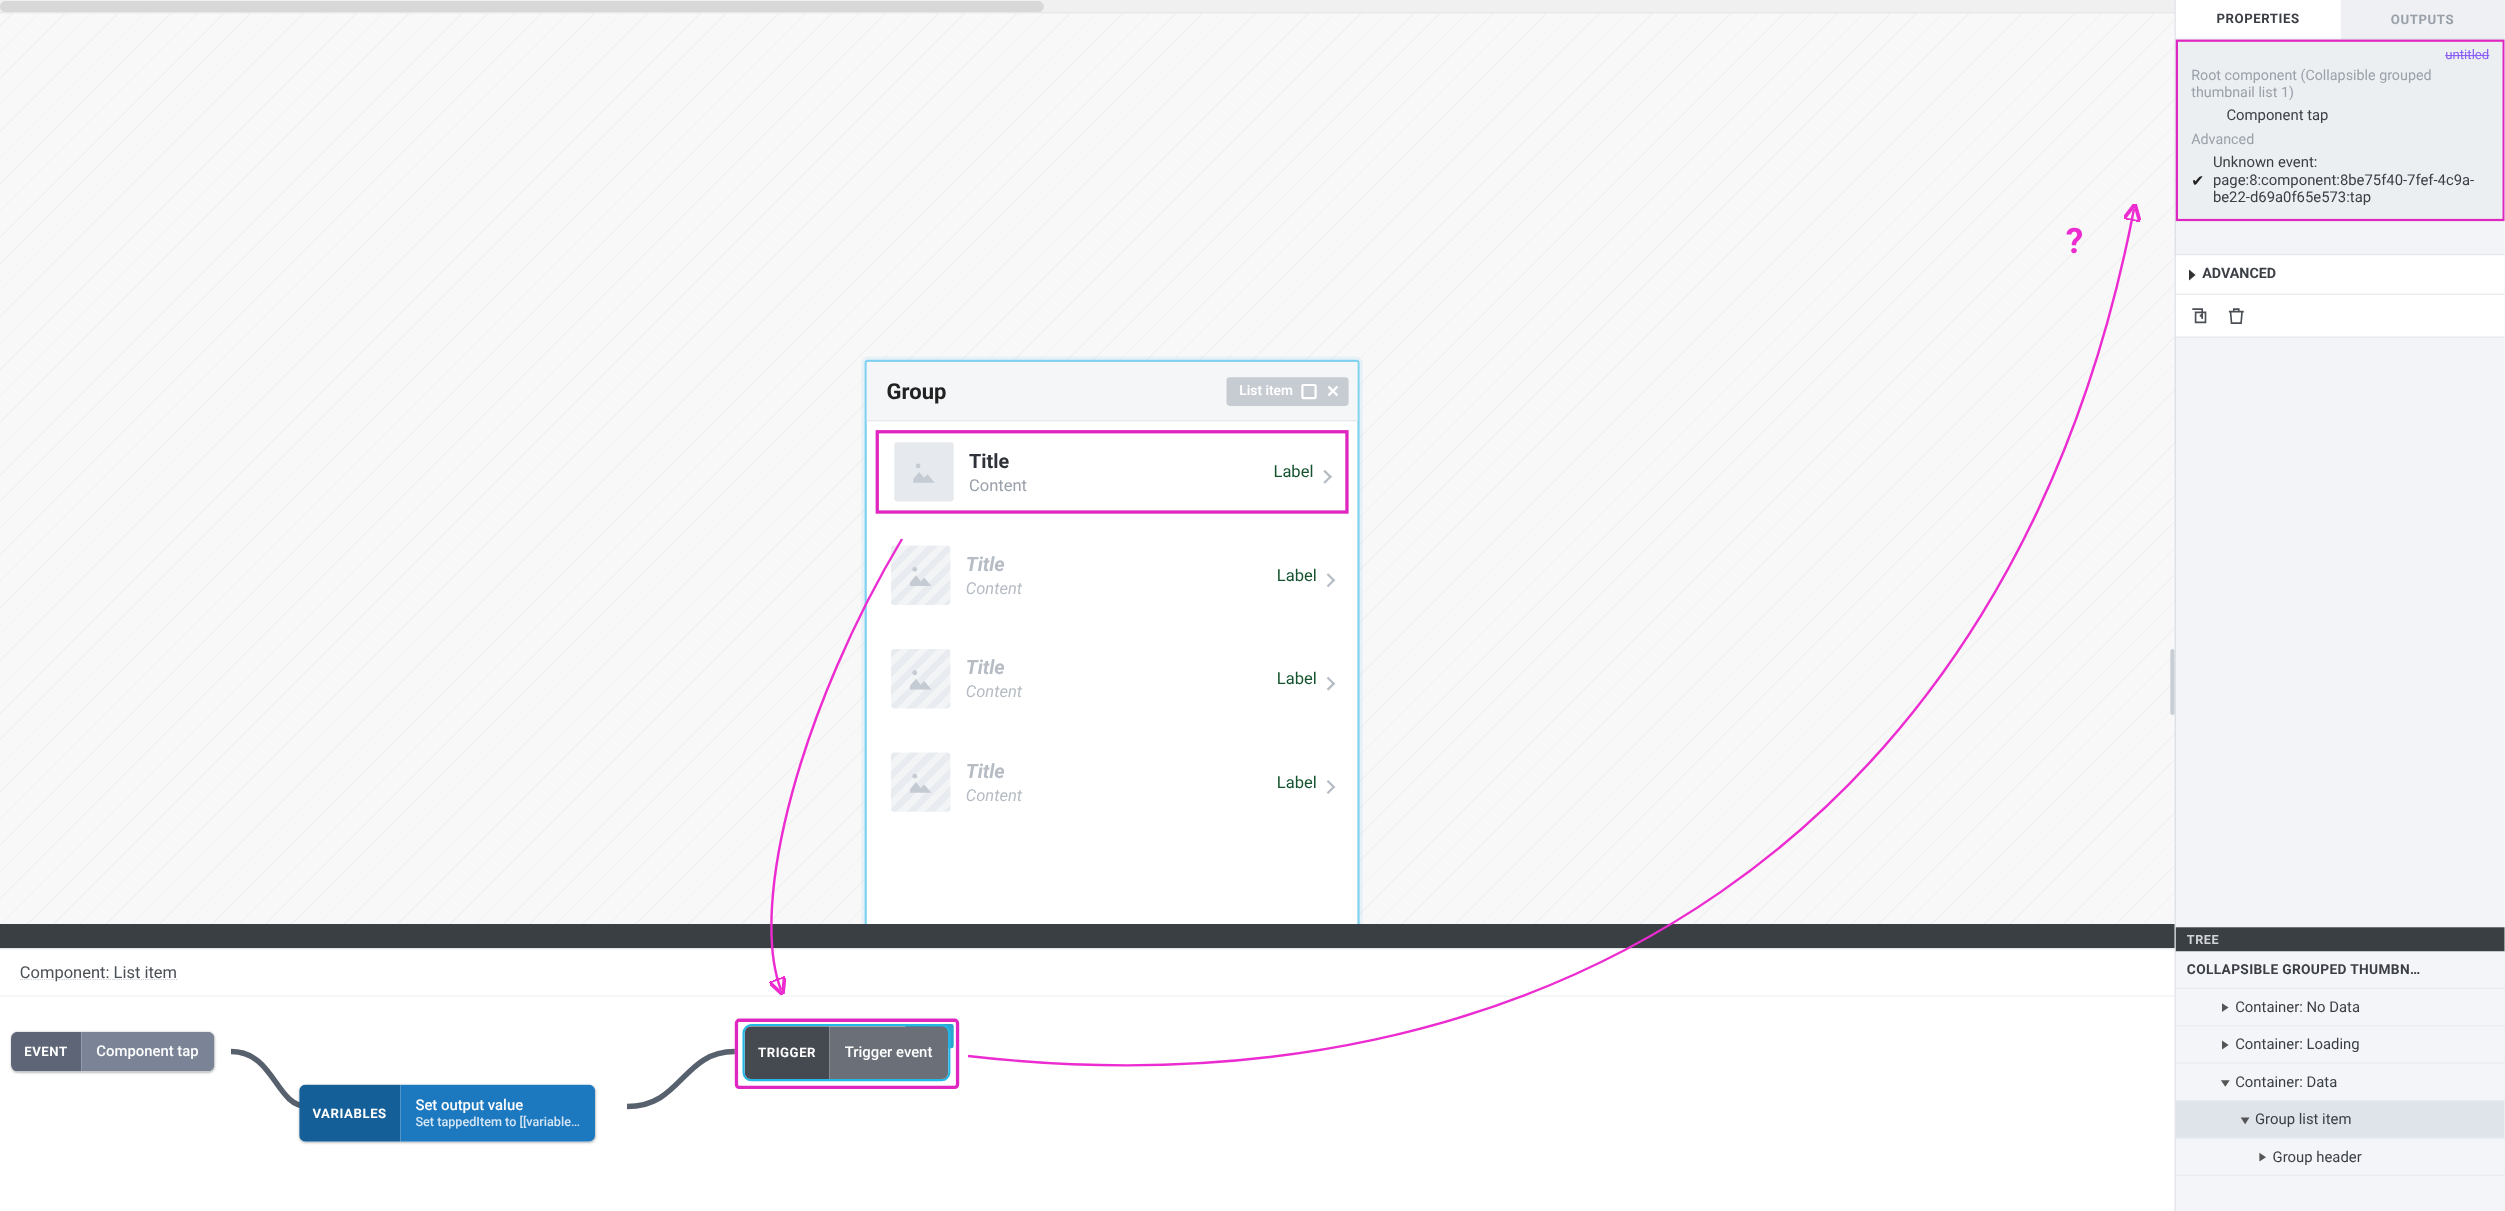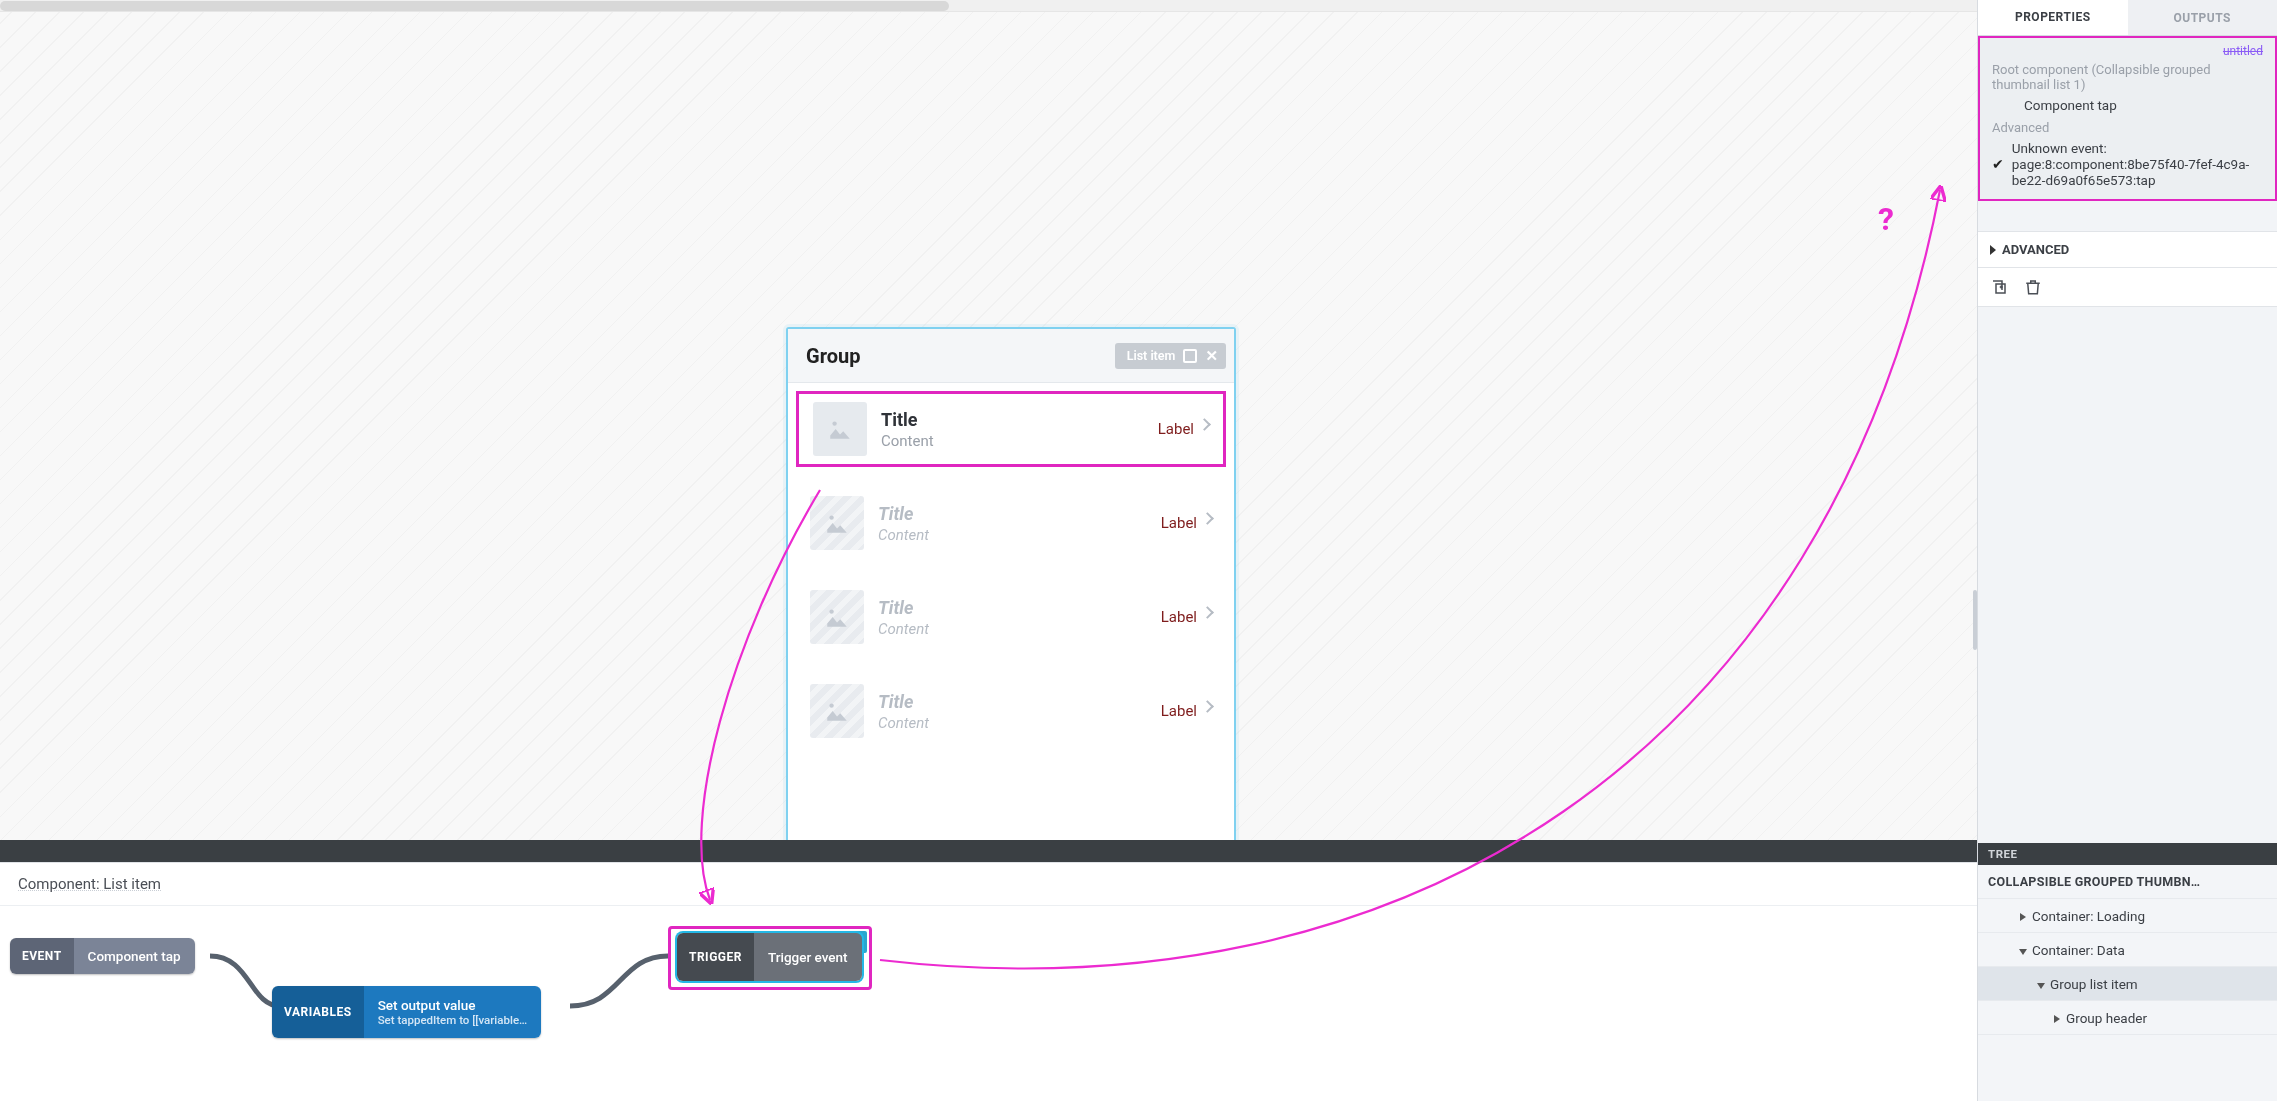--- a/index.html
+++ b/index.html
@@ -47,21 +47,21 @@
     display: flex; align-items: center; gap: 14px; height: 76px;
     background: #fff; padding: 0 14px;
   }
   .row .thumb {
     width: 54px; height: 54px; background: #e6eaee; border-radius: 3px;
     display: flex; align-items: center; justify-content: center;
   }
   .row .thumb svg { width: 26px; height: 22px; fill: #c5cbd3; }
   .row .txt .t { font-size: 18px; font-weight: 700; color: #2f3238; }
   .row .txt .c { font-size: 15px; color: #9aa0a9; margin-top: 2px; }
-  .row .right { margin-left: auto; display: flex; align-items: flex-start; gap: 6px; color: #7f1d1d; font-size: 15px; }
+  .row .right { margin-left: auto; display: flex; align-items: flex-end; gap: 6px; color: #14532d; font-size: 15px; }
   .chev { width: 9px; height: 9px; border-right: 2px solid #b6bcc4; border-top: 2px solid #b6bcc4; transform: rotate(45deg); }
 
   .row.sel {
     border: 3px solid #e026c0; background: #fff;
   }
   .row.dim .t, .row.dim .c { color: #b6bcc4; font-style: italic; }
   .row.dim .thumb { background: repeating-linear-gradient(135deg,#e8ebef 0 6px,#f2f4f6 6px 12px); }
 
   
   .dark-strip {
@@ -376,20 +376,24 @@
     </div>
 
     <div class="tree-wrap">
       <div class="tree-hdr">TREE</div>
       <div class="tree">
         <div class="r root">
             <span>COLLAPSIBLE GROUPED THUMBN…</span>
           </div>
         <div class="r d2">
             <span class="car closed"></span>
+            <span>Container: No Data</span>
+          </div>
+        <div class="r d2">
+            <span class="car closed"></span>
             <span>Container: Loading</span>
           </div>
         <div class="r d2">
             <span class="car open"></span>
             <span>Container: Data</span>
           </div>
         <div class="r d3 sel">
             <span class="car open"></span>
             <span>Group list item</span>
           </div>

